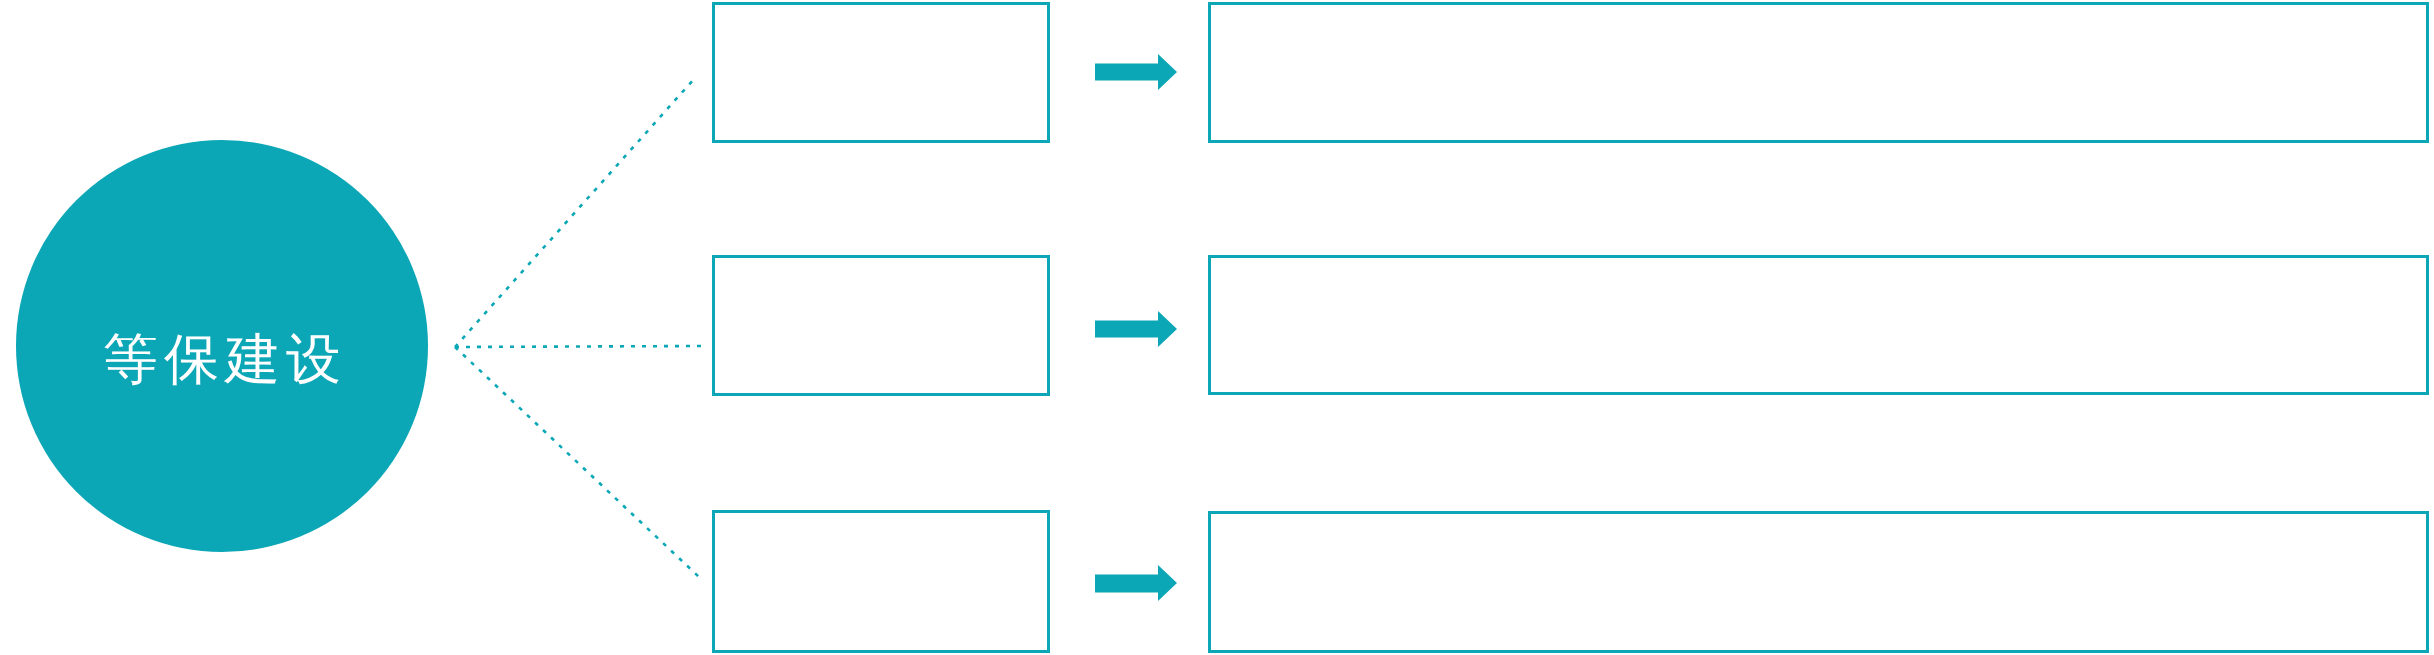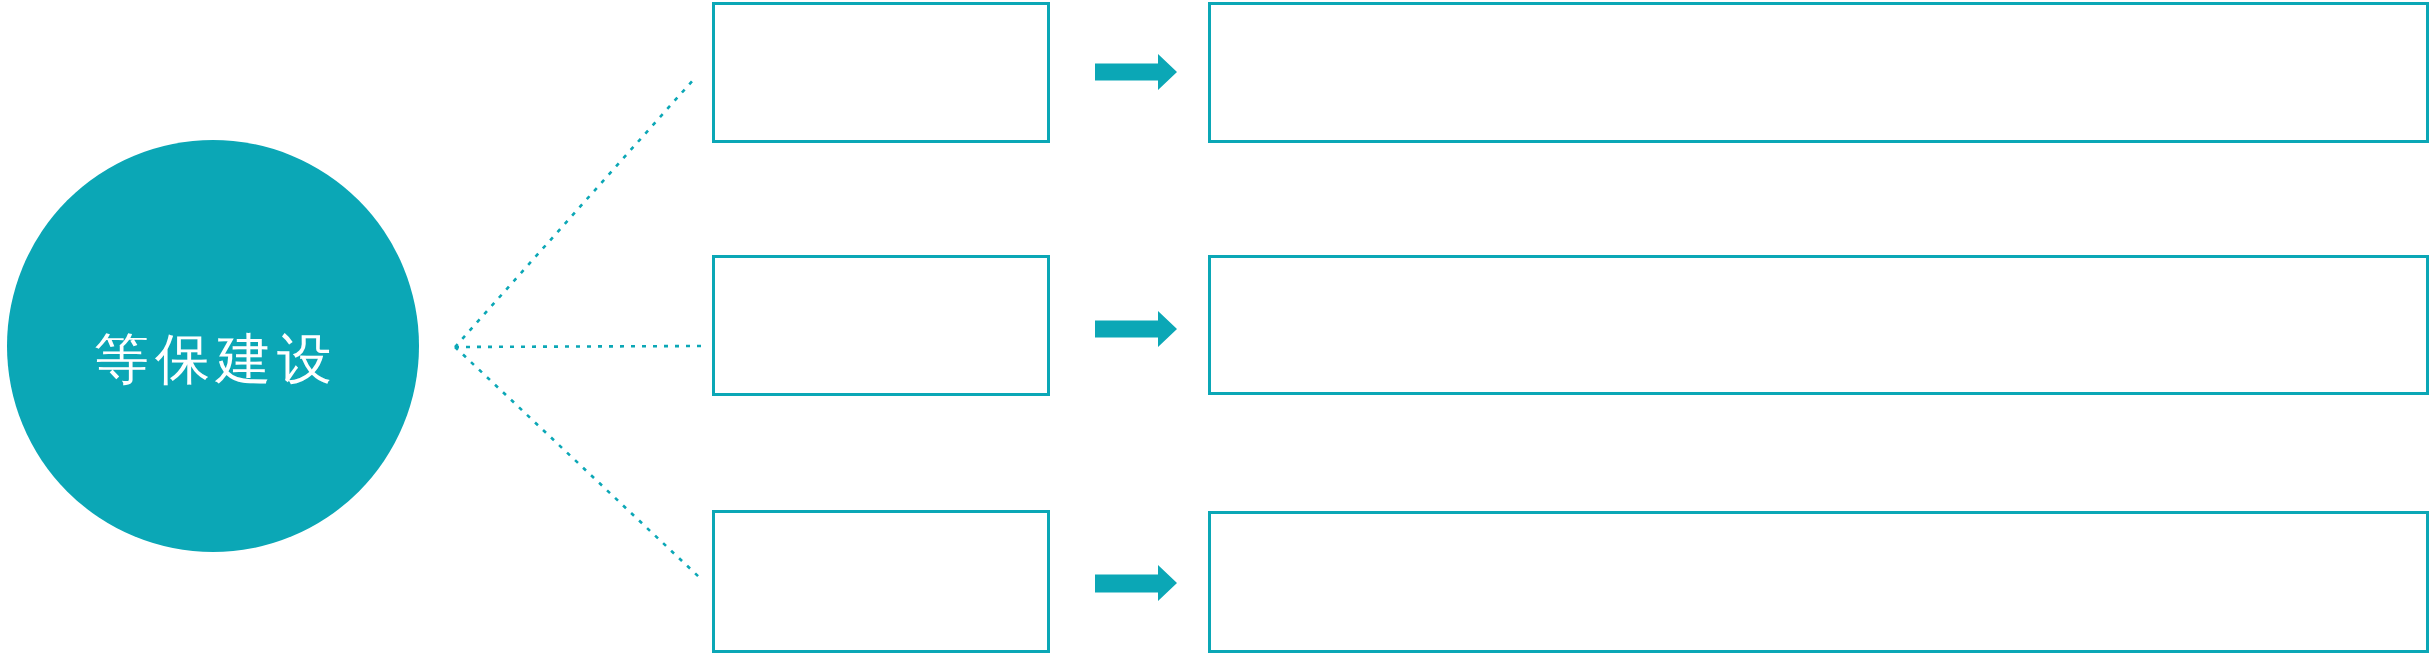--- a/index.html
+++ b/index.html
@@ -11,21 +11,21 @@
   .canvas {
     position: relative;
     width: 2434px;
     height: 655px;
     background: var(--background, #ffffff);
     overflow: hidden;
   }
   
   .center-node {
     position: absolute;
-    left: 7px;
+    left: 16px;
     top: 140px;
     width: 412px;
     height: 412px;
     border-radius: 50%;
     background: var(--accent, #0ba7b6);
     display: flex;
     flex-direction: column;
     align-items: center;
     justify-content: center;
     padding-top: 26px;

